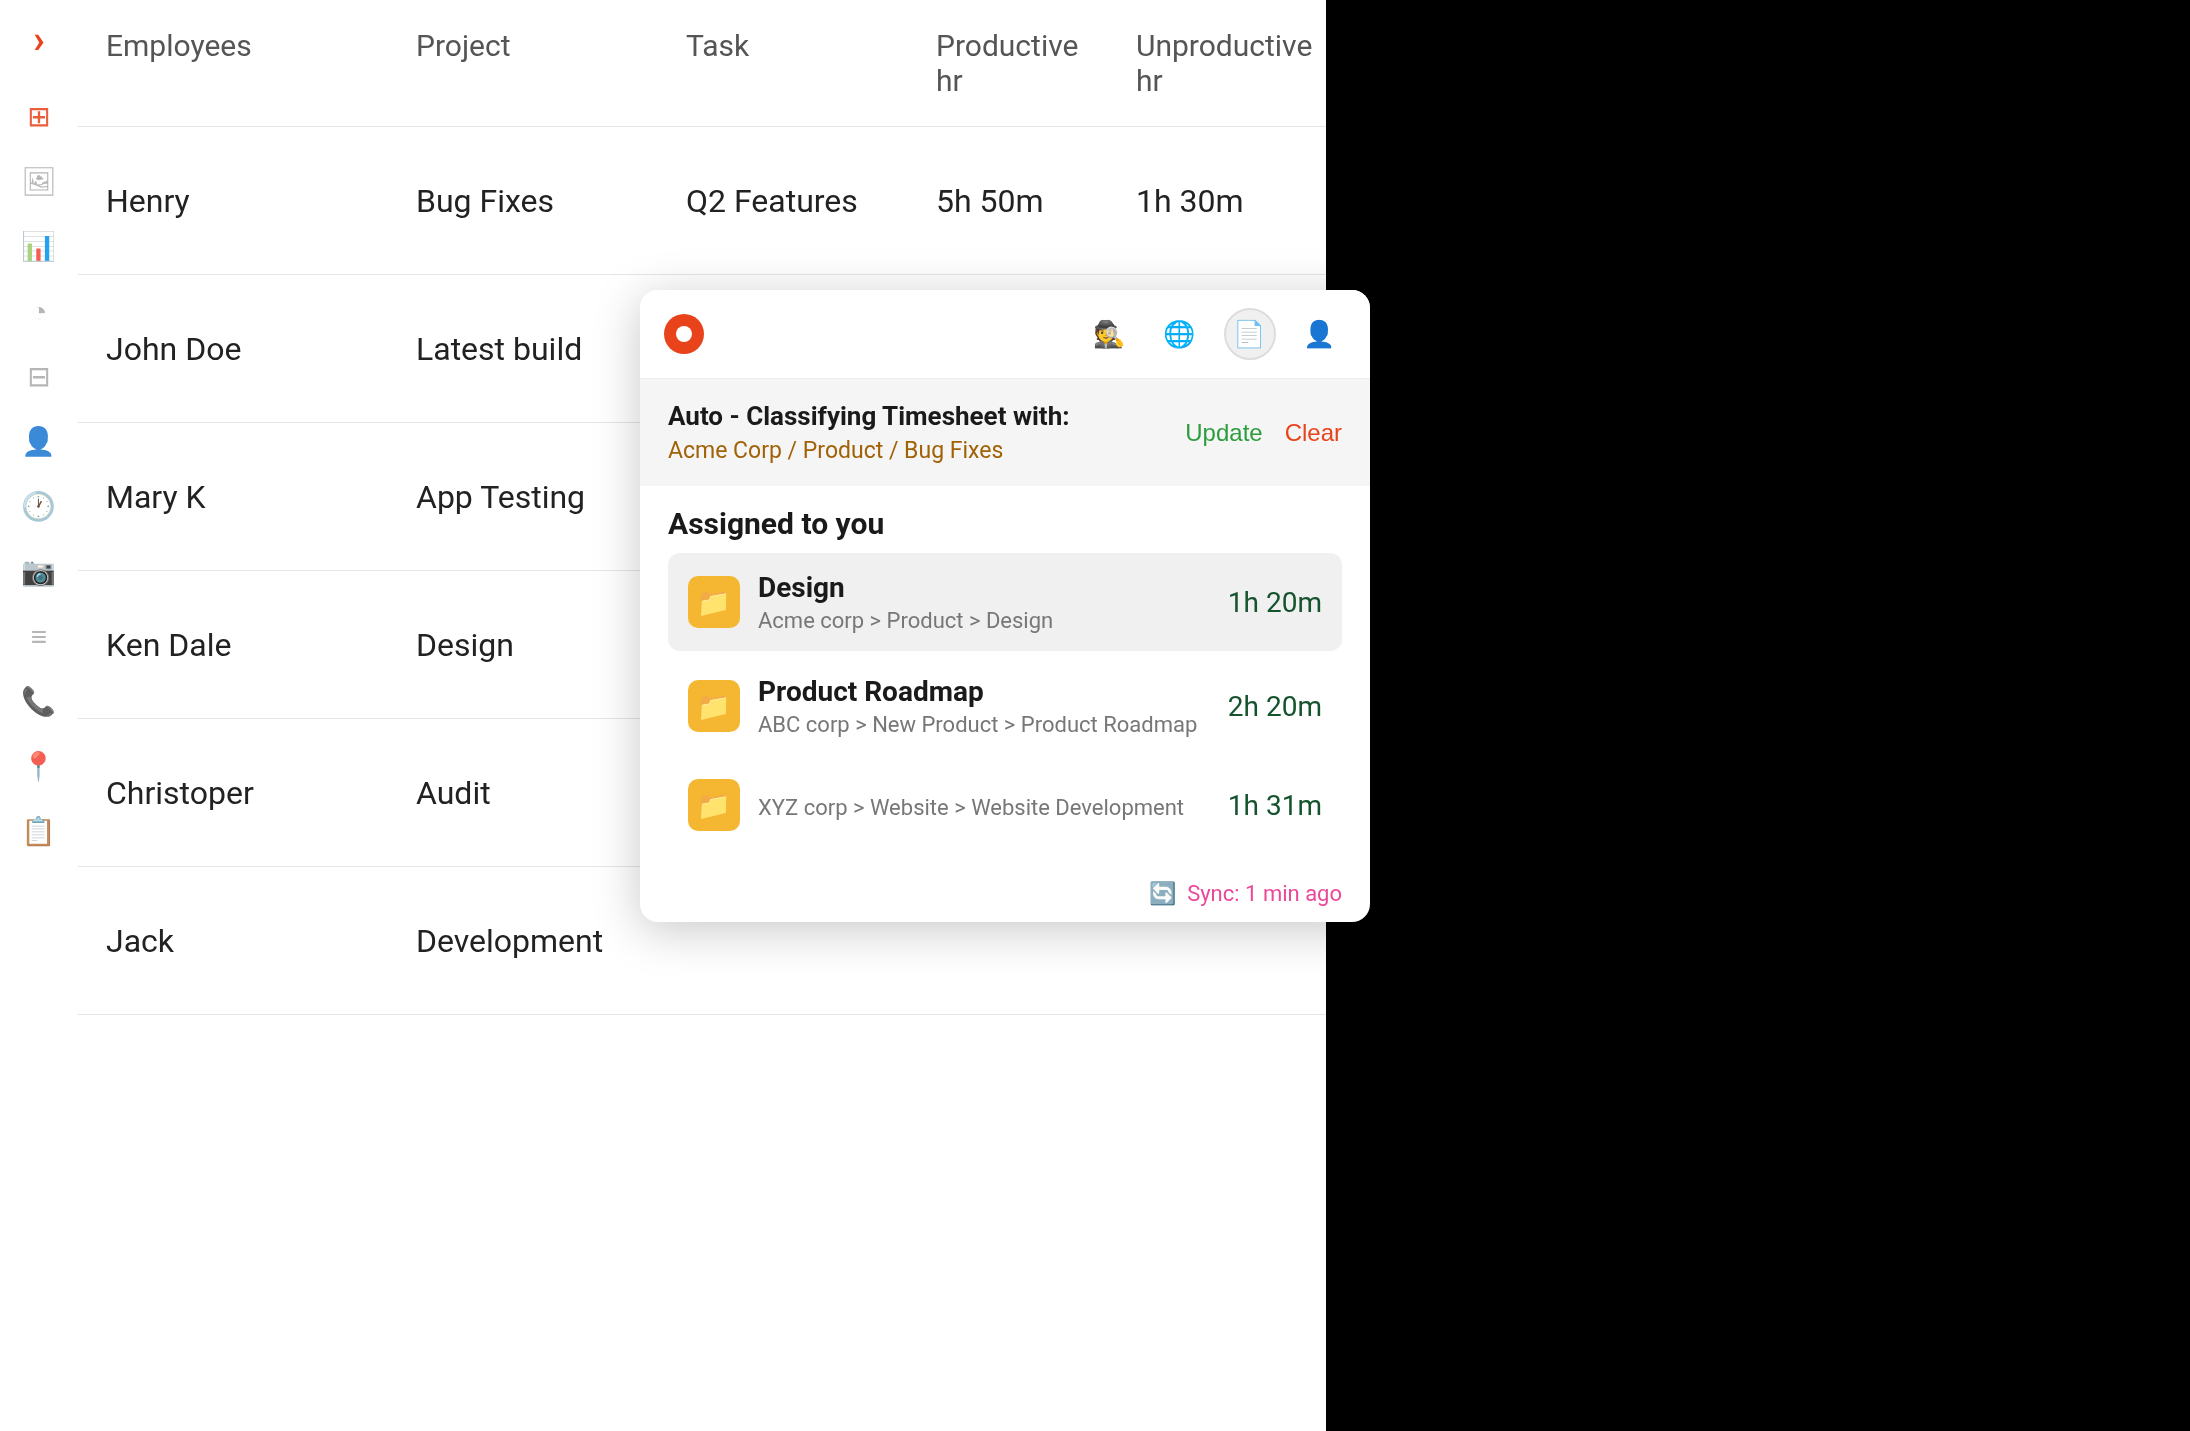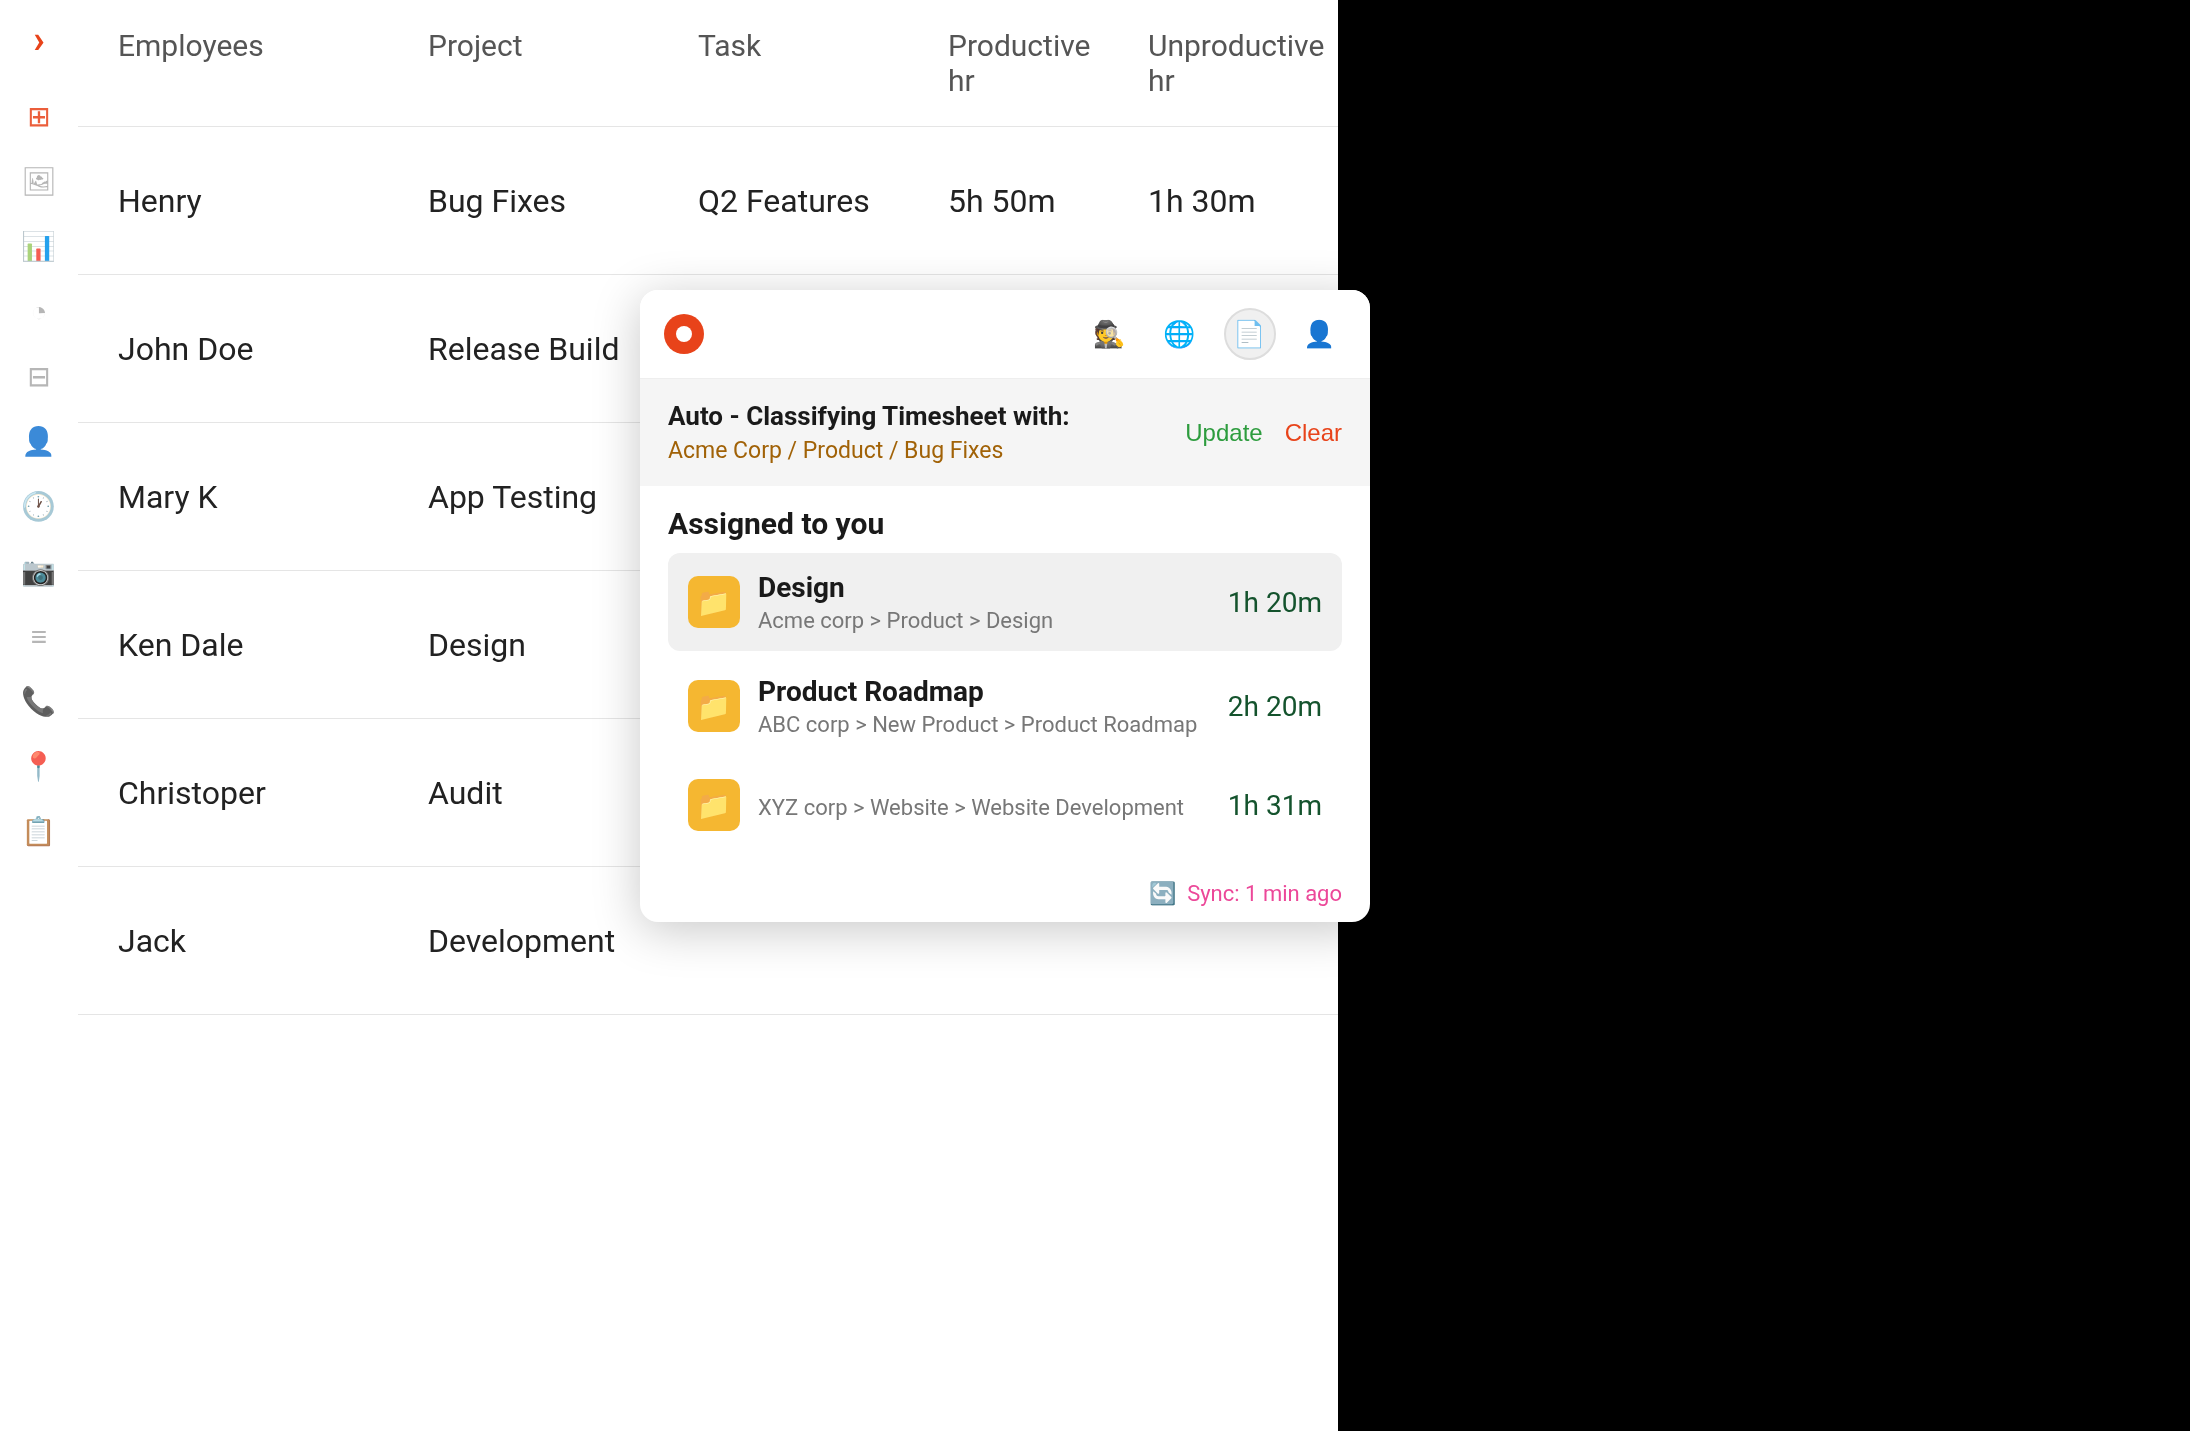--- a/index.html
+++ b/index.html
@@ -40,21 +40,21 @@
       cursor: pointer;
       opacity: 0.85;
     }
     .sidebar-icon.inactive {
       color: #aaa;
     }
 
     
     .main-area {
       position: absolute;
-      left: 78px;
+      left: 66px;
       top: 0;
       width: 1260px;
       height: 100%;
       background: #fff;
     }
 
     
     .table-container {
       width: 100%;
       height: 100%;
@@ -317,21 +317,20 @@
     <div class="table-row">
       <div class="table-cell">Henry</div>
       <div class="table-cell">Bug Fixes</div>
       <div class="table-cell">Q2 Features</div>
       <div class="table-cell">5h 50m</div>
       <div class="table-cell">1h 30m</div>
     </div>
 
     <div class="table-row">
       <div class="table-cell">John Doe</div>
-      <div class="table-cell">Release Build</div>
       <div class="table-cell">Latest build</div>
       <div class="table-cell">4h 30m</div>
       <div class="table-cell">22m</div>
     </div>
 
     <div class="table-row">
       <div class="table-cell">Mary K</div>
       <div class="table-cell">App Testing</div>
       <div class="table-cell"></div>
       <div class="table-cell"></div>

